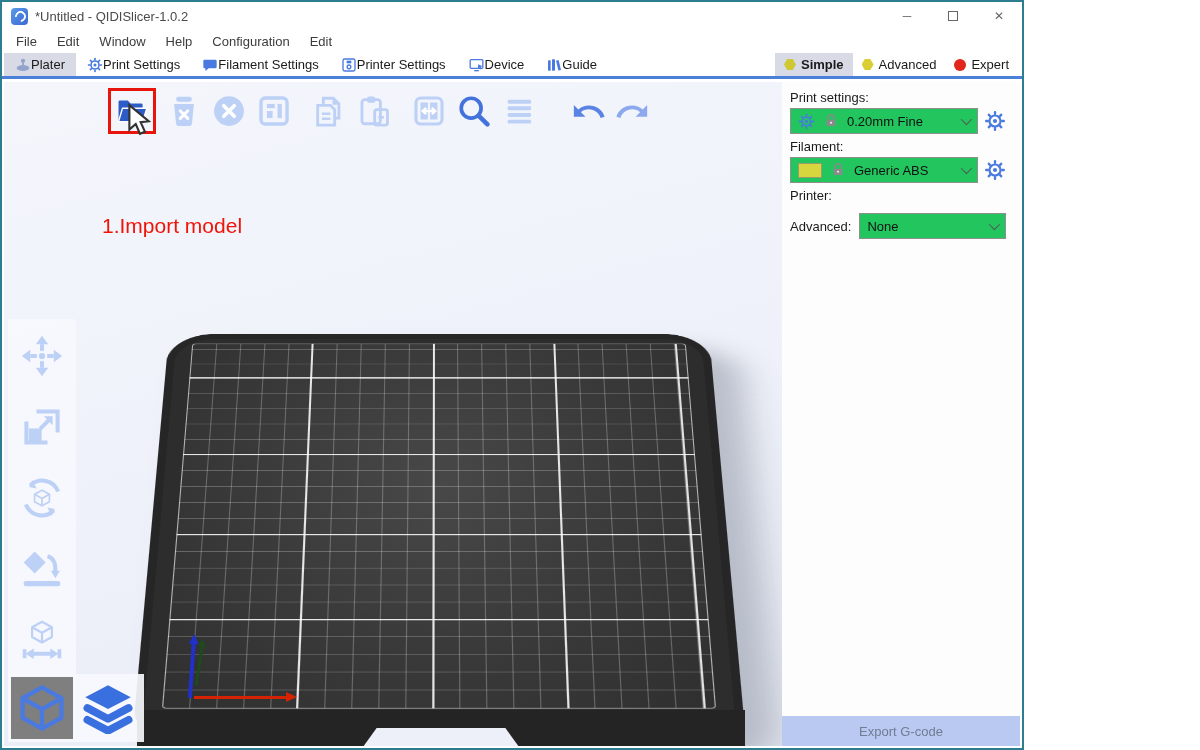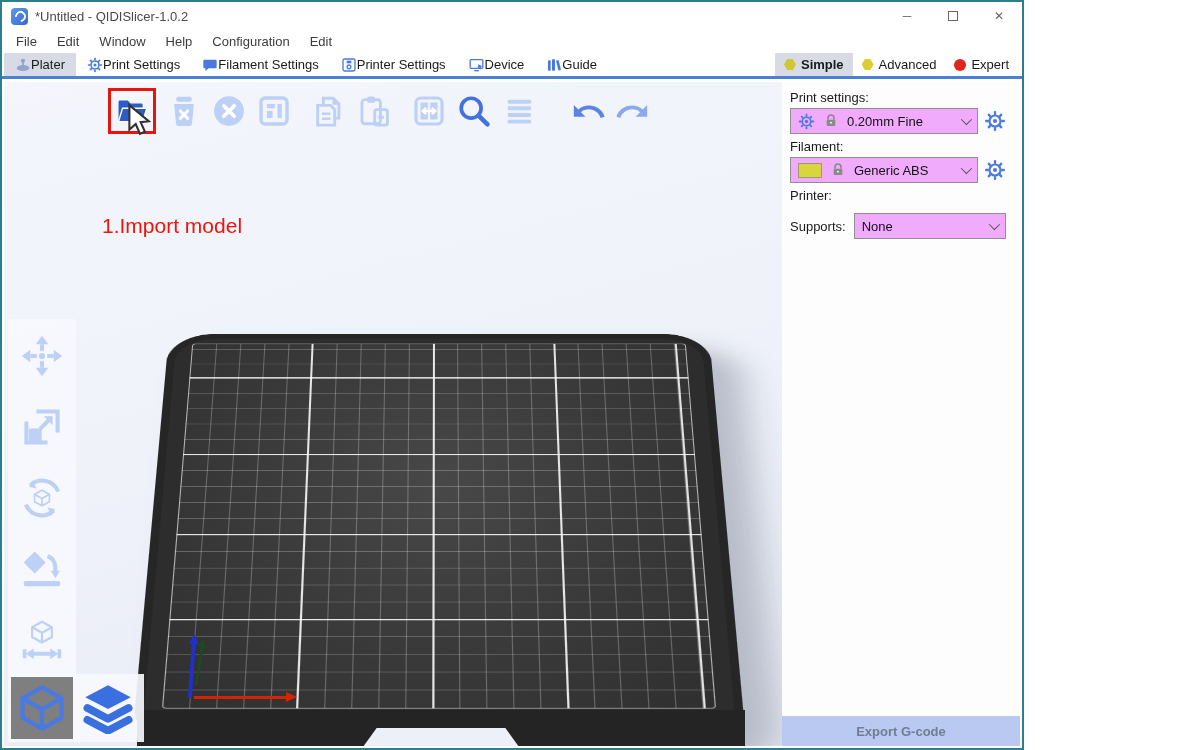--- a/index.html
+++ b/index.html
@@ -78,35 +78,35 @@
 
   
   .view-switch { position:absolute; left:4px; bottom:4px; width:136px; height:68px; background:rgba(247,249,253,.92); display:flex; align-items:center; gap:4px; padding-left:3px; }
   .vs-btn { width:62px; height:62px; display:flex; align-items:center; justify-content:center; }
   .vs-btn.selected { background:#7f7f7f; }
   .vs-btn svg { width:52px; height:52px; }
 
   
   .lbl { font-size:13px; color:#1a1a1a; margin:3px 0 3px 0; }
   .combo-row { display:flex; align-items:center; margin-bottom:5px; }
-  .combo { flex:1; height:26px; border:1px solid #8f8f8f; background:#f0abfc; display:flex; align-items:center; padding:0 8px 0 7px; gap:8px; font-size:13px; color:#111; }
+  .combo { flex:1; height:26px; border:1px solid #8f8f8f; background:#22c55e; display:flex; align-items:center; padding:0 8px 0 7px; gap:8px; font-size:13px; color:#111; }
   .combo .chev { margin-left:auto; width:8px; height:8px; border-right:1.5px solid #555; border-bottom:1.5px solid #555; transform:rotate(45deg) translateY(-2px); }
   .gear-btn { width:22px; height:22px; margin-left:6px; color:#4a7ae0; flex:0 0 auto; }
   .gear-btn svg { width:22px; height:22px; }
   .swatch { width:24px; height:15px; background:#d7d63f; border:1px solid #9a9a6a; }
   .icon16 { width:17px; height:17px; color:#4a7ae0; }
   .lock { width:16px; height:16px; color:#8a8a8a; }
   .supports-row { display:flex; align-items:center; margin-top:10px; }
   .supports-row .lbl { margin:0 8px 0 0; }
   .infill-row { display:flex; align-items:center; margin-top:9px; }
   .infill-row .lbl { margin:0 8px 0 0; }
   .combo.small { flex:0 0 74px; }
   .brim-lbl { margin-left:38px; }
   .checkbox { width:15px; height:15px; border:1px solid #707070; background:#fff; margin-left:7px; }
-  .export-btn { position:absolute; left:0; right:0; bottom:0; height:30px; background:#b9c9f1; display:flex; align-items:center; justify-content:center; font-size:13px; font-weight:bold; color:#707d92; }
+  .export-btn { position:absolute; left:0; right:0; bottom:0; height:30px; background:#b9c9f1; display:flex; align-items:center; justify-content:center; font-size:13px; font-weight:normal; color:#707d92; }
 </style>
 </head>
 <body>
 
 <svg width="0" height="0" style="position:absolute">
   <defs>
     <symbol id="gear" viewBox="0 0 24 24">
       <g fill="currentColor">
         <rect x="10.75" y="1.2" width="2.5" height="4.2" rx="1"></rect>
         <rect x="10.75" y="1.2" width="2.5" height="4.2" rx="1" transform="rotate(45 12 12)"></rect>
@@ -426,21 +426,21 @@
         <span class="gear-btn">
           <svg viewBox="0 0 24 24">
               <use href="#gear"></use>
             </svg>
         </span>
       </div>
 
       <div class="lbl">Printer:</div>
 
       <div class="supports-row">
-        <span class="lbl">Supports:</span>
+        <span class="lbl">Advanced:</span>
         <div class="combo">
           <span>None</span>
           <span class="chev"></span>
         </div>
       </div>
 
 
       <div class="export-btn">Export G-code</div>
     </div>
   </div>

